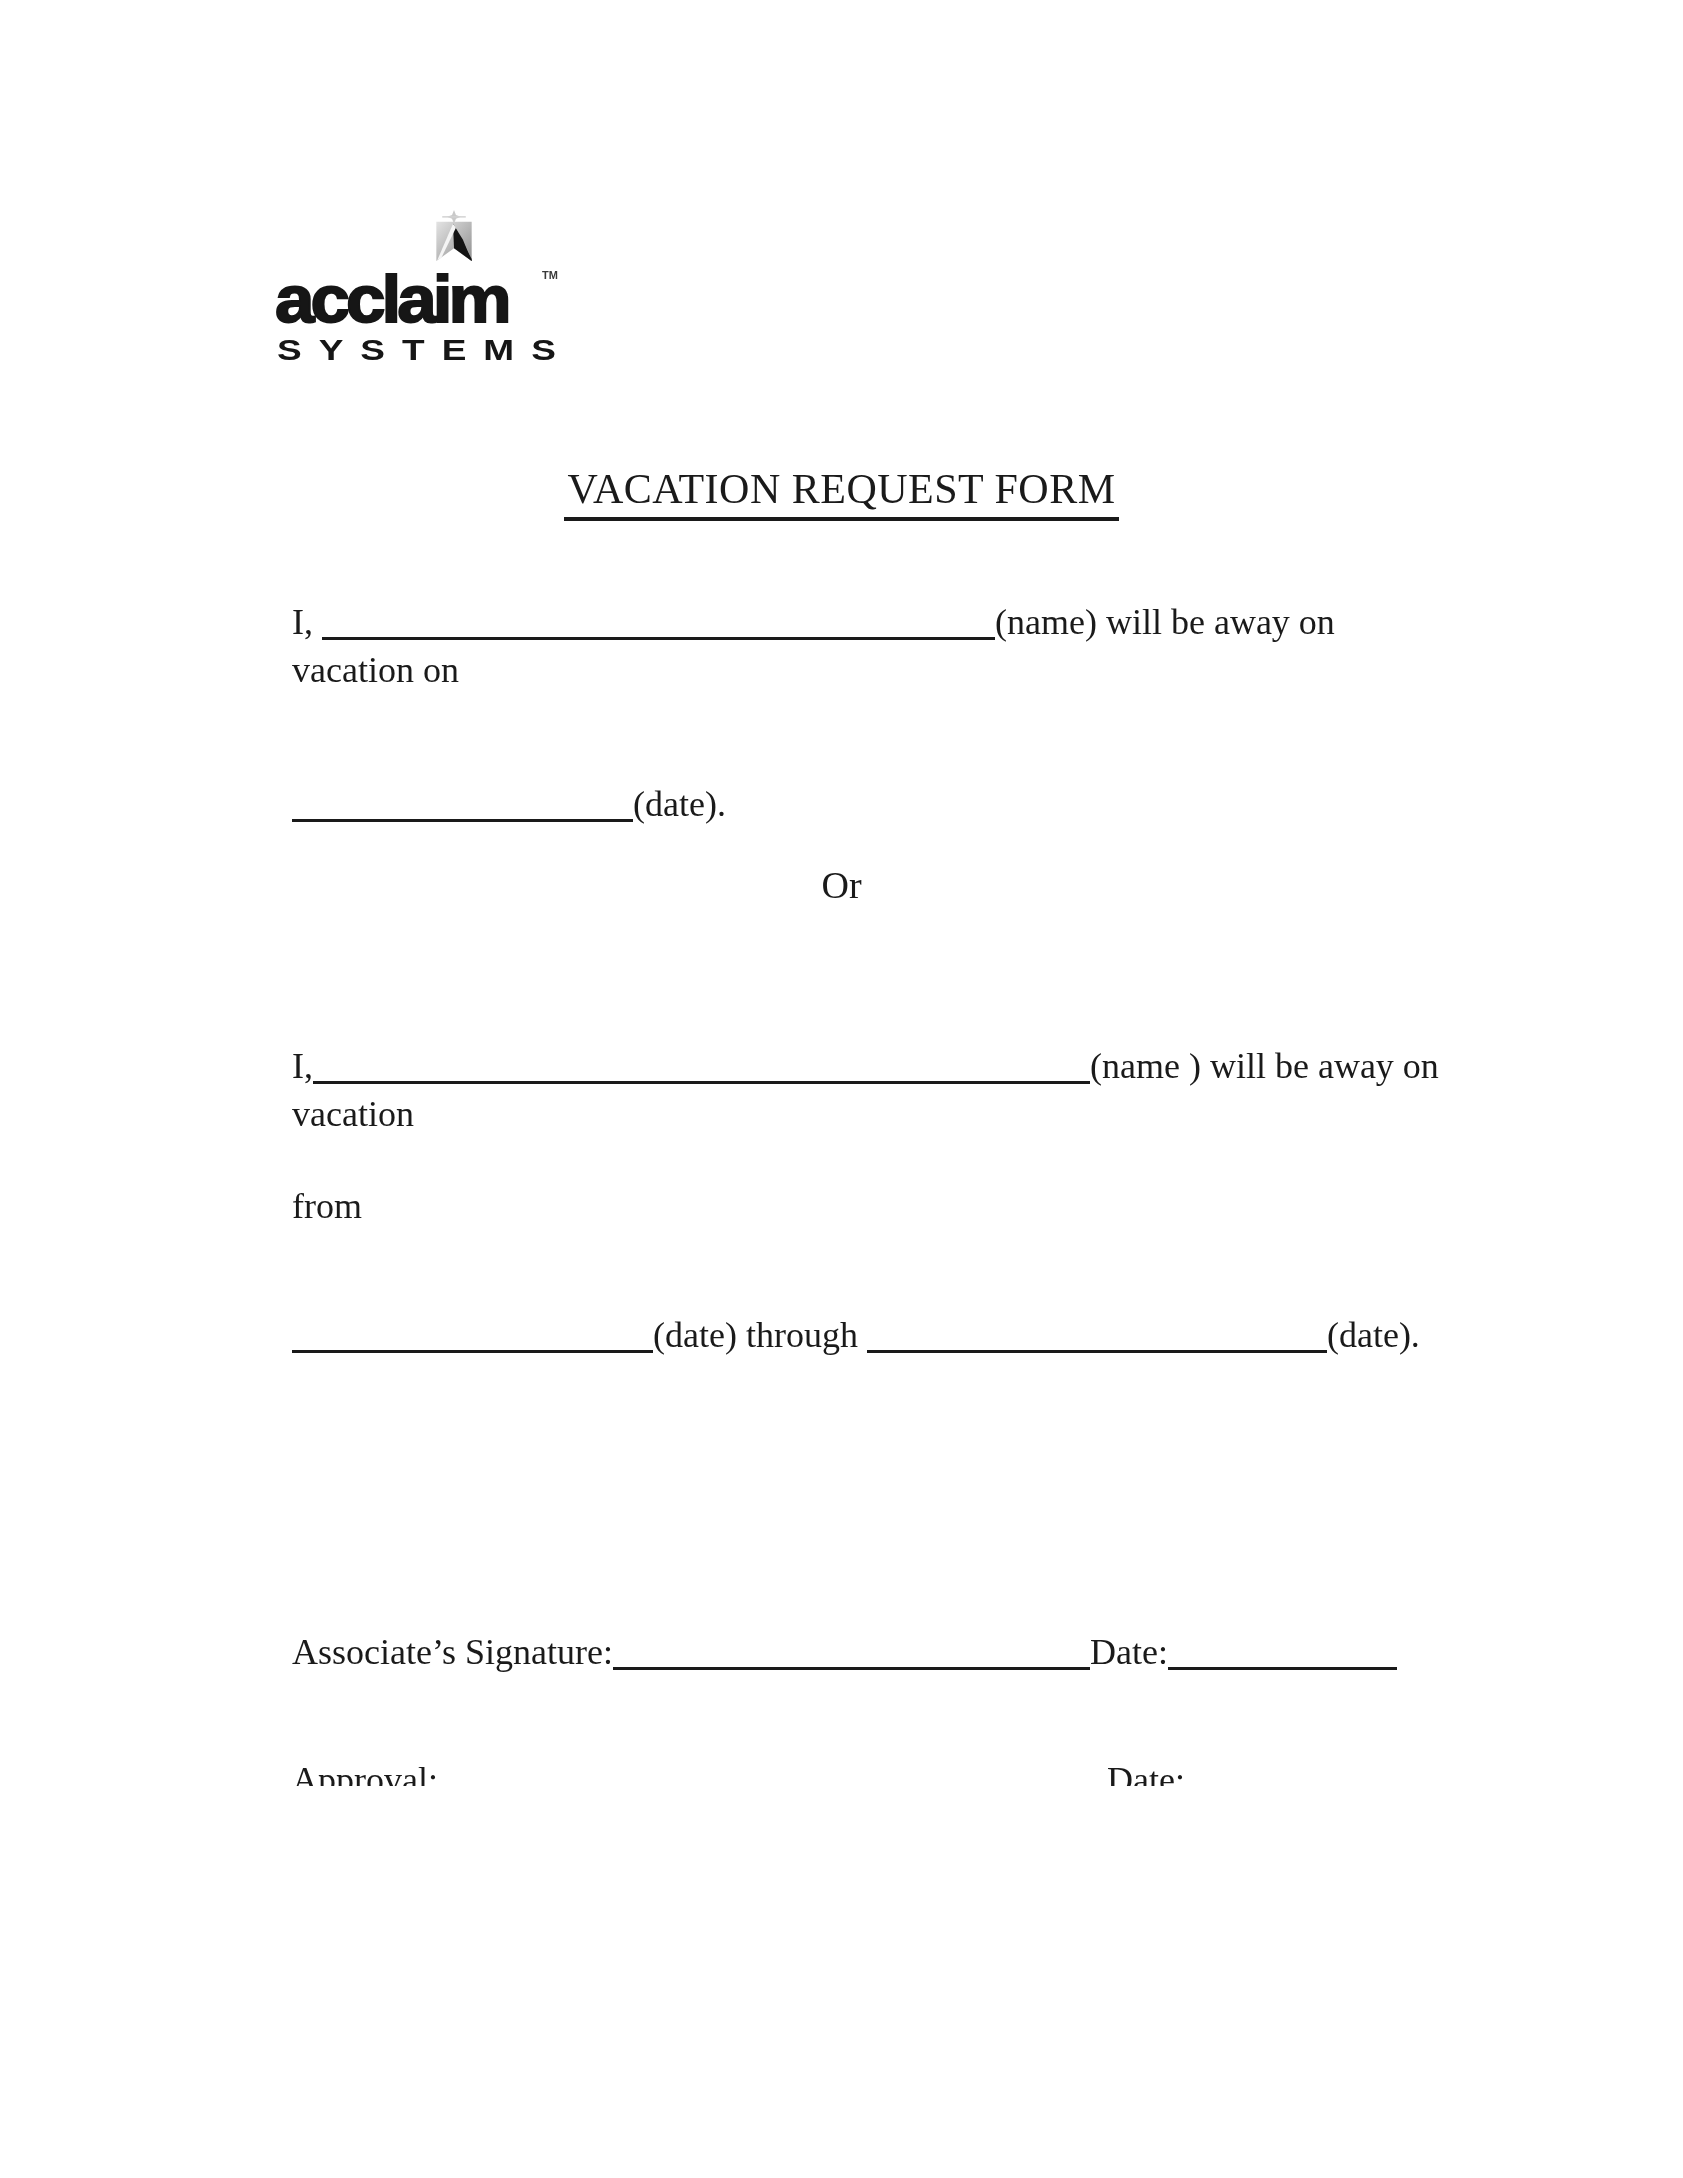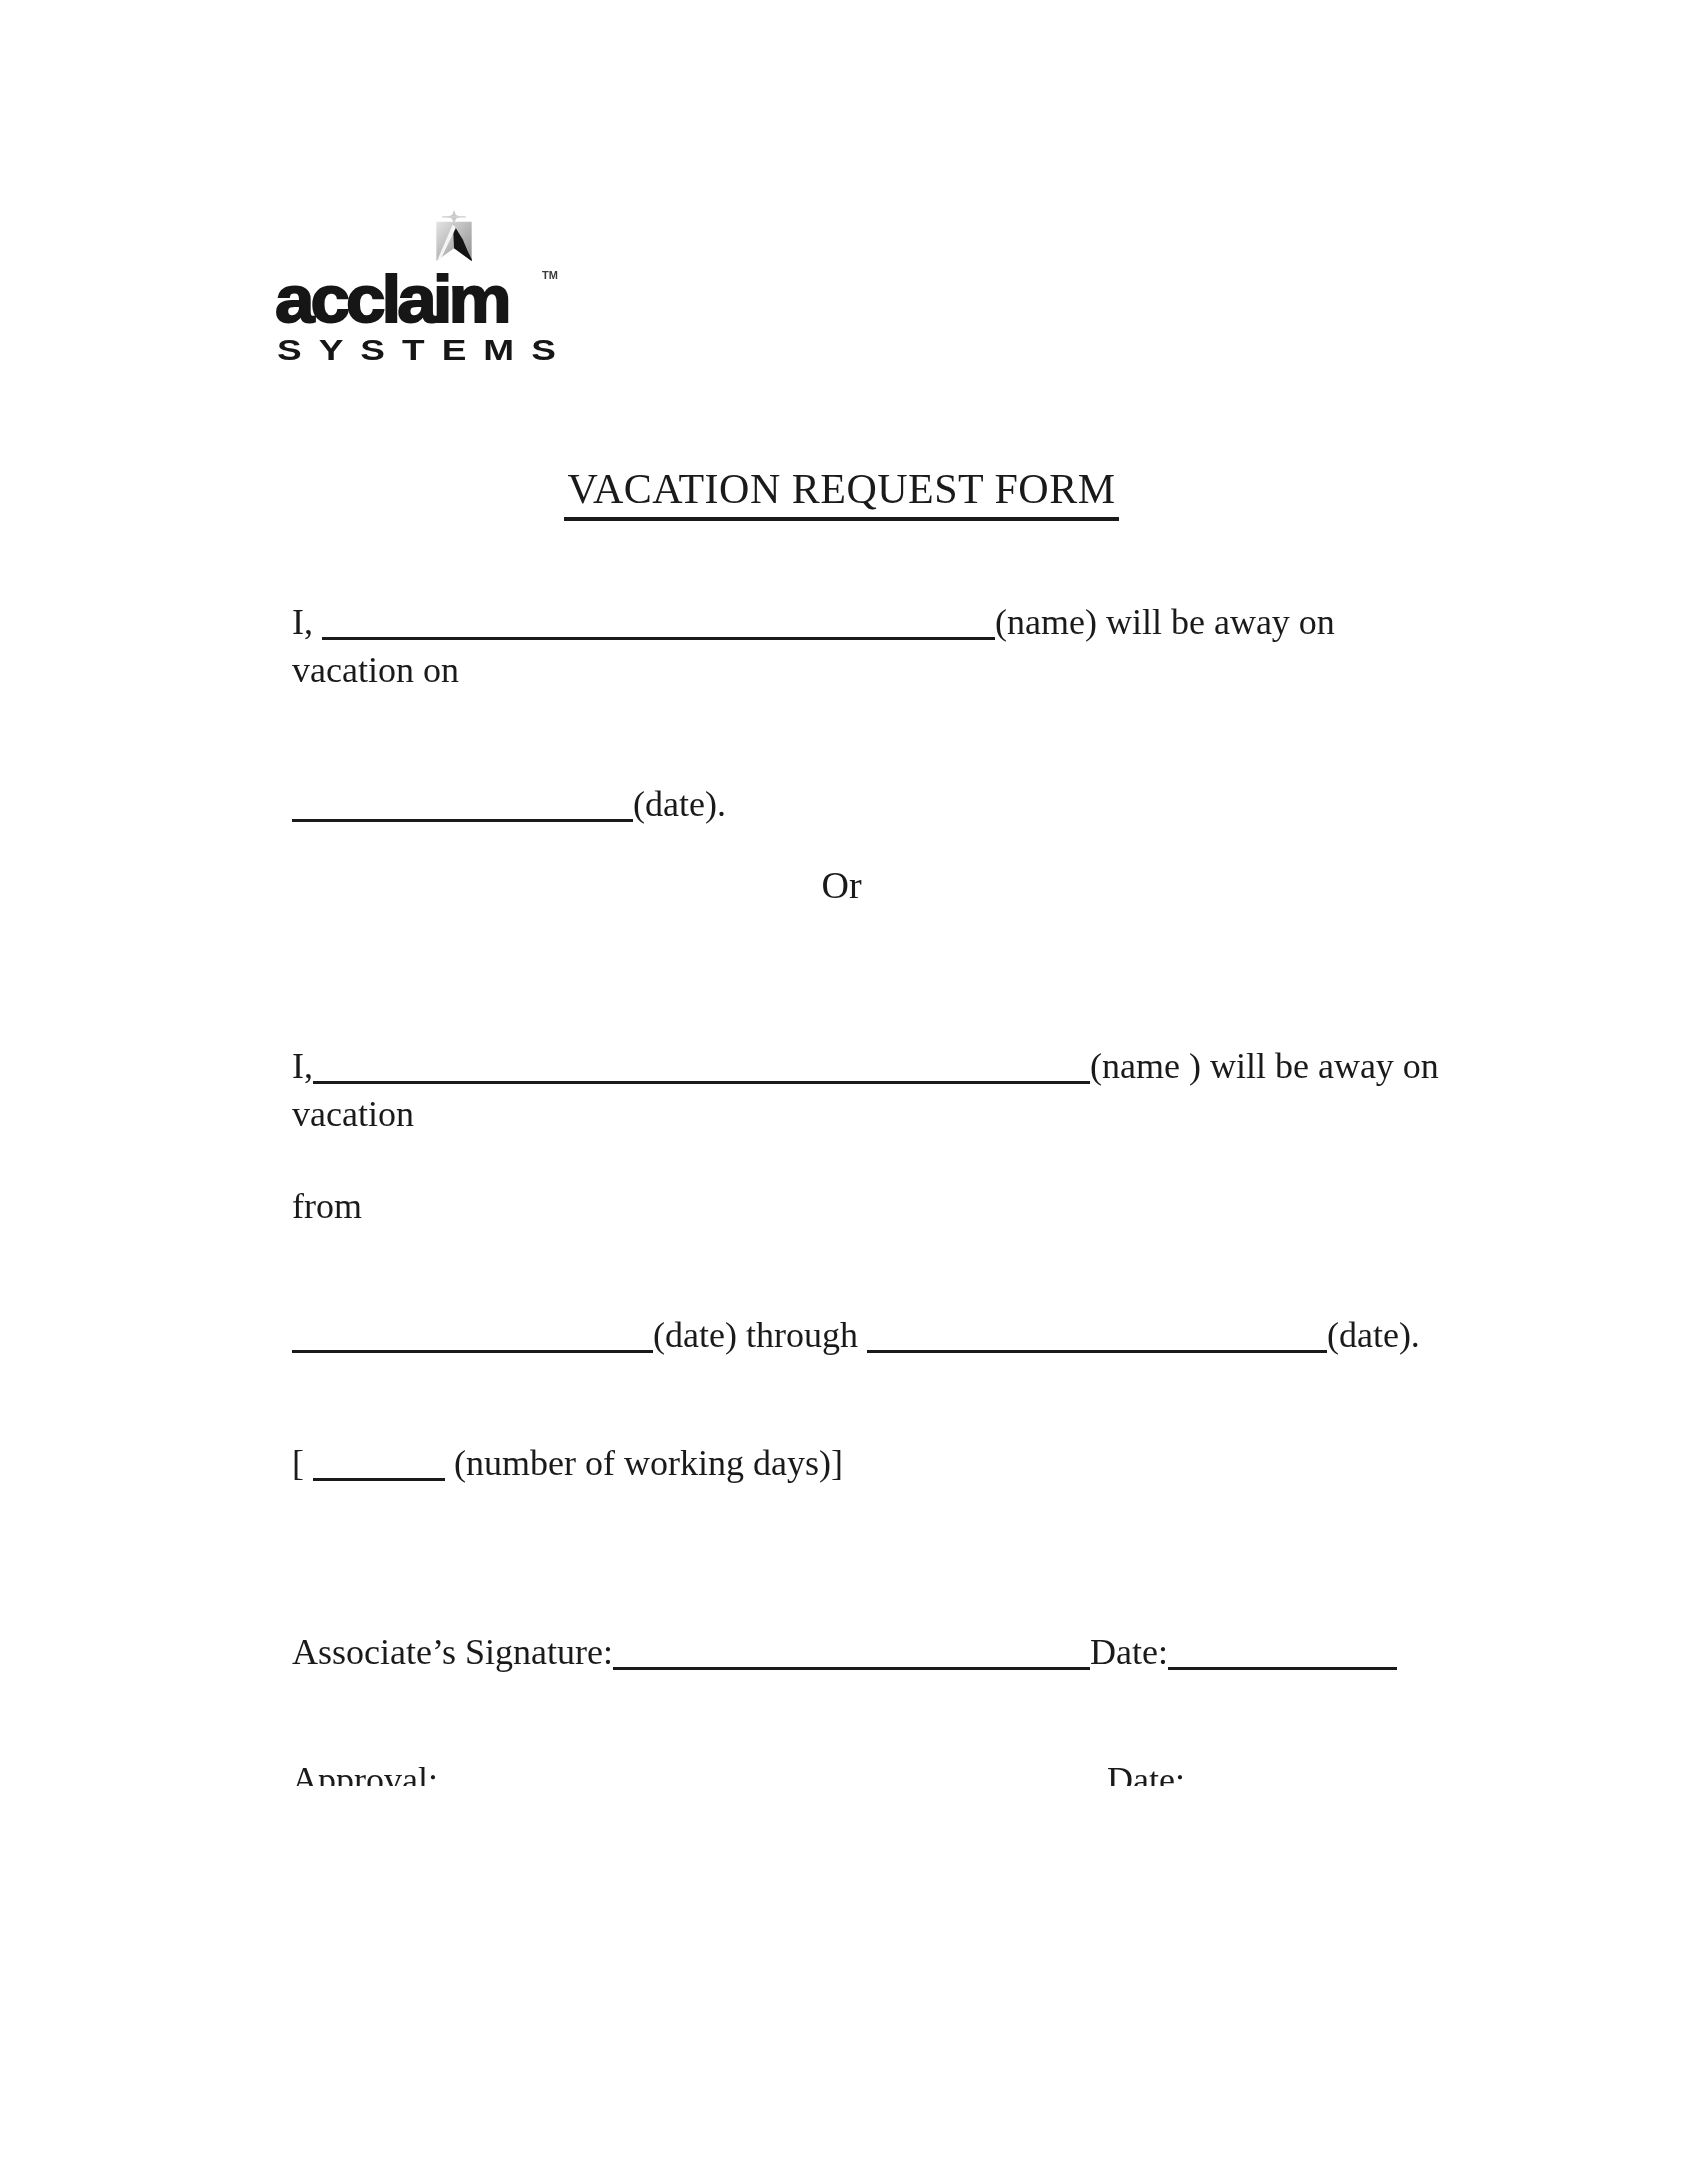--- a/index.html
+++ b/index.html
@@ -94,20 +94,19 @@
   <div class="line" style="top:780px"><span class="blank w344"></span><span>(date).</span></div>
 
   <div class="or-row"><span class="or">Or</span></div>
 
   <div class="line" style="top:1042px"><span>I,</span><span class="blank w785"></span><span>(name ) will be away on</span><br><span>vacation</span></div>
 
   <div class="line" style="top:1182px"><span>from</span></div>
 
   <div class="line" style="top:1311px"><span class="blank w365"></span><span>(date) through</span> <span class="blank w465"></span><span>(date).</span></div>
 
-  <div class="line" style="top:1439px"><span>[</span> <span class="blank w133"></span> <span>(number of working days)]</span></div>
 
   <div class="line" style="top:1628px"><span>Associate’s Signature:</span><span class="blank w482"></span><span>Date:</span><span class="blank w231"></span></div>
 
   <div class="line" style="top:1756px"><span>Approval:</span><span class="blank w676"></span><span>Date:</span><span class="blank w231"></span></div>
 
 </div>
 
 
 </body></html>

